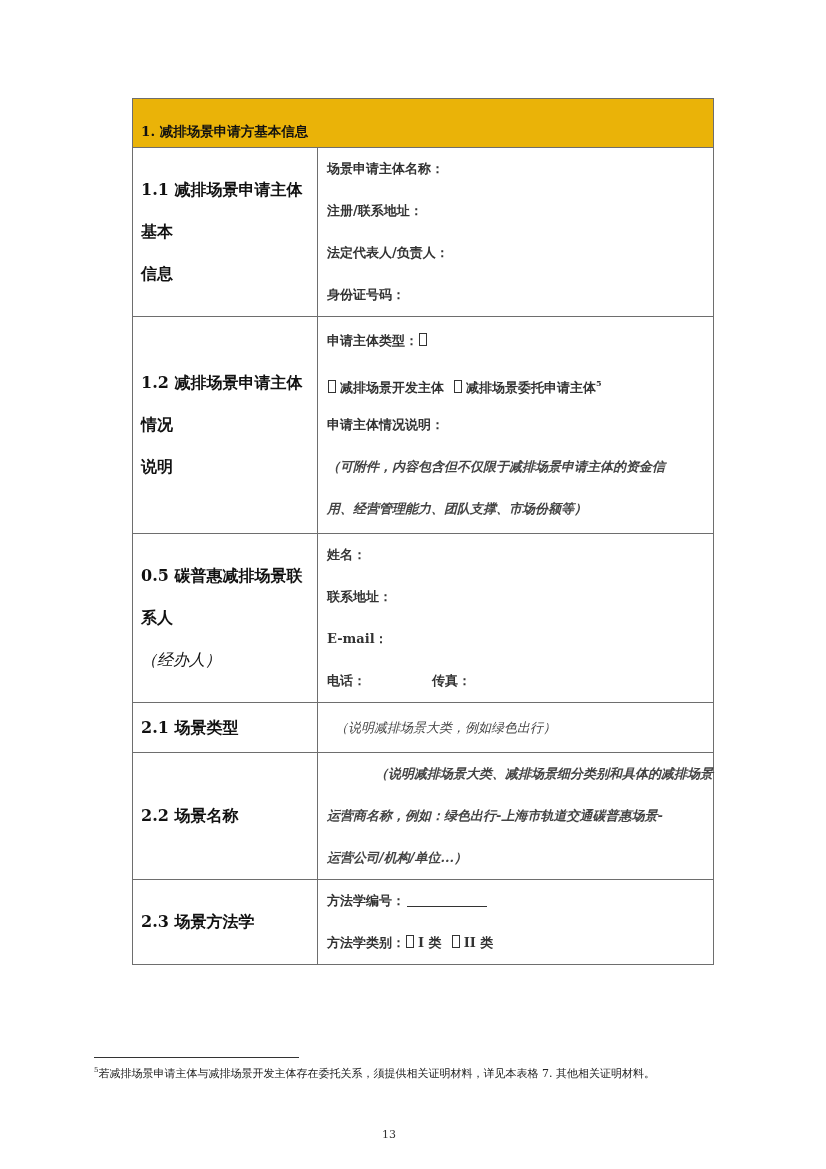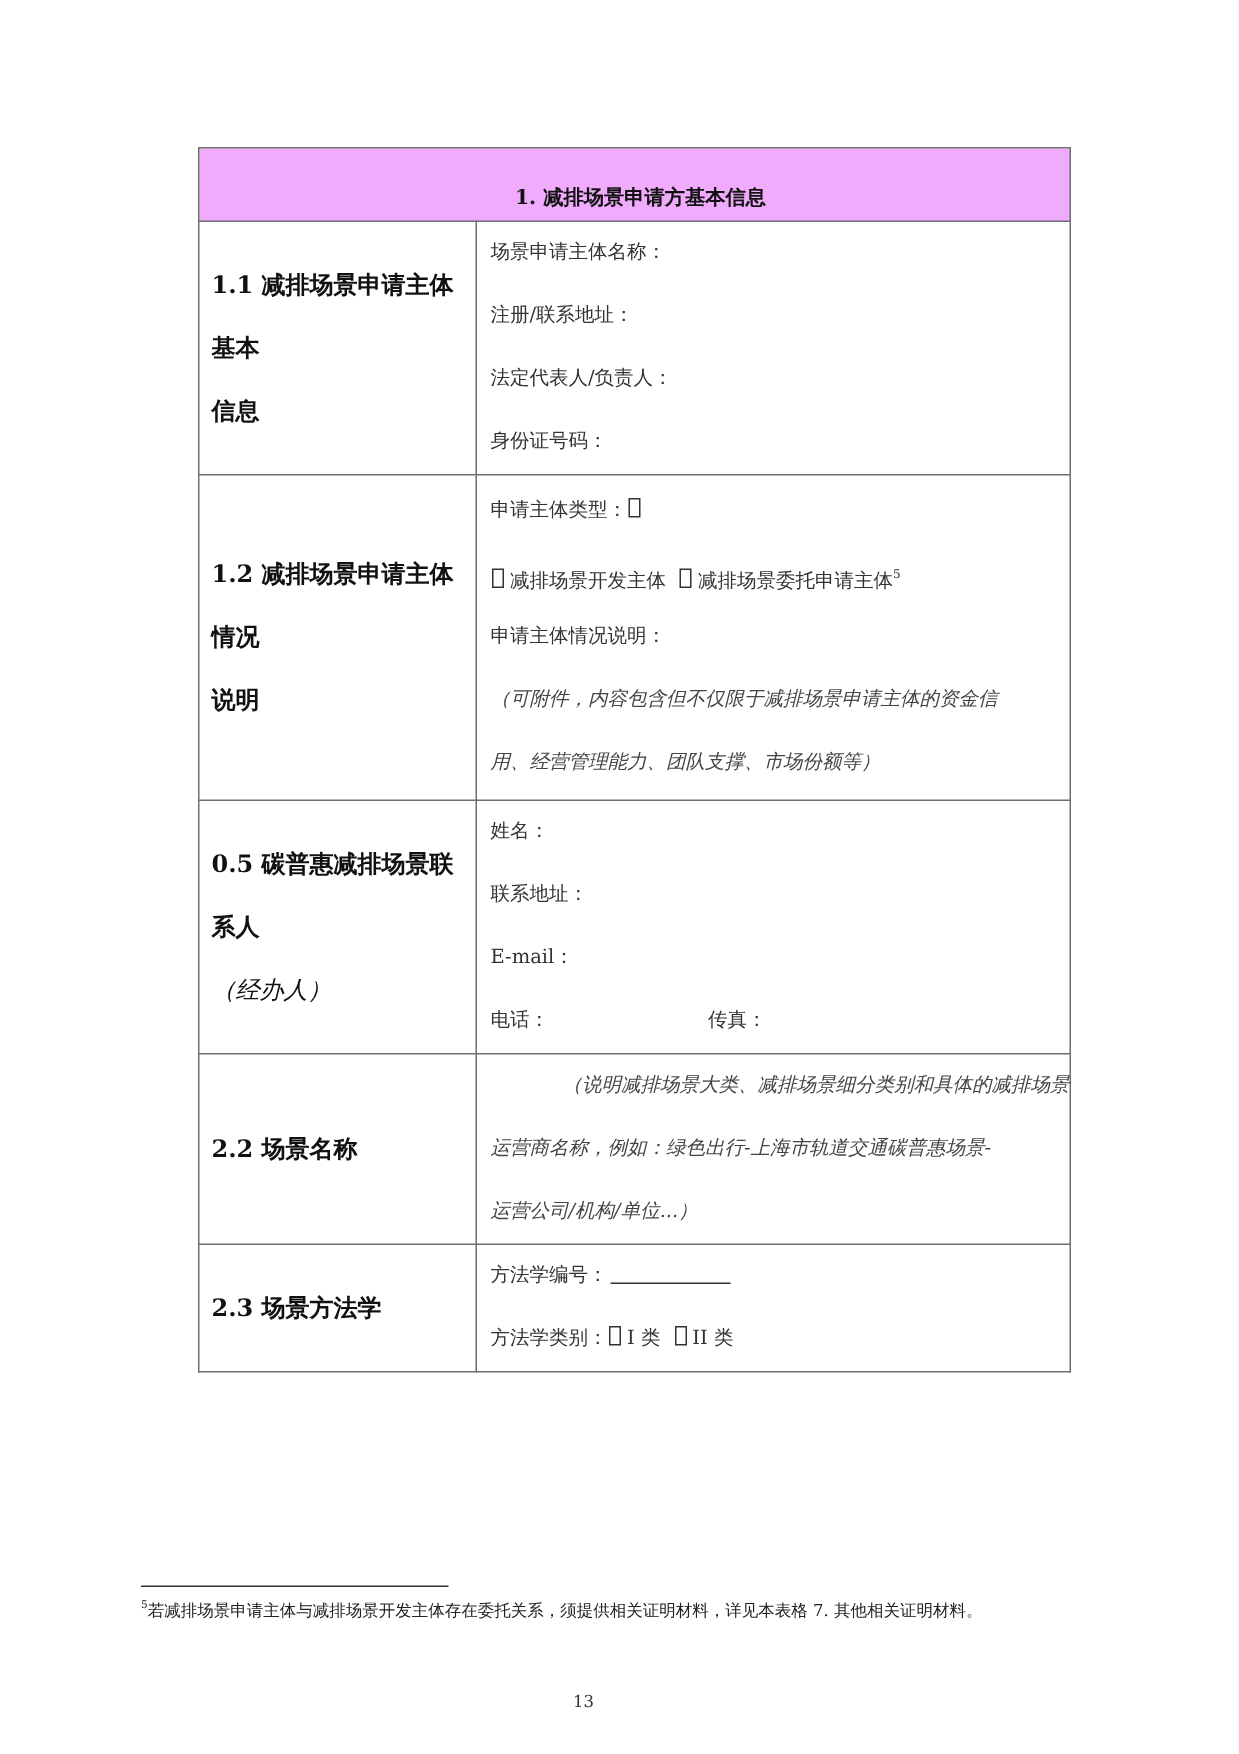--- a/index.html
+++ b/index.html
@@ -5,33 +5,33 @@
   html, body { margin: 0; padding: 0; background: #ffffff; }
   body { width: 826px; height: 1169px; position: relative; overflow: hidden;
          font-family: "DejaVu Serif", "Liberation Serif", serif; color: #111; }
   .page { position: absolute; left: 0; top: 0; width: 826px; height: 1169px; }
   .form-table { position: absolute; left: 132px; top: 98px; width: 582px;
                 border-collapse: collapse; table-layout: fixed; }
   .form-table td { border: 1.4px solid #6e6e6e; padding: 0; vertical-align: middle; }
   .col-left { width: 185px; }
   .title-row td { height: 43px; background: #f2f2f2; text-align: center;
                   font-size: 13px; vertical-align: bottom; padding-bottom: 6px; }
-  .section-row td { height: 42px; background: #f0abfc; font-weight: bold;
-                    font-size: 13.5px; vertical-align: bottom; padding: 0 0 6px 8px; text-align: center; }
+  .section-row td { height: 42px; background: #eab308; font-weight: bold;
+                    font-size: 13.5px; vertical-align: bottom; padding: 0 0 6px 8px; }
   .label { font-weight: bold; font-size: 16px; padding-left: 8px !important; line-height: 42px; }
   .label .ital { font-weight: normal; font-style: italic; display: block; padding-left: 0; }
   .content { padding-left: 9px !important; font-size: 13px; color: #333; }
-  .line { display: block; height: 42px; line-height: 42px; white-space: nowrap; }
+  .line { display: block; height: 42px; line-height: 42px; white-space: nowrap; font-weight: bold; }
   .ital-text { font-style: italic; color: #444; }
   .box { display: inline-block; width: 6px; height: 11px; border: 1px solid #333;
          vertical-align: -1px; margin: 0 4px 0 1px; }
   sup { font-size: 8px; vertical-align: 6px; }
   .blank { display: inline-block; width: 80px; border-bottom: 1px solid #333; height: 12px;
            vertical-align: -2px; margin-left: 2px; }
-  .fax { display: inline-block; margin-left: 106px; }
+  .fax { display: inline-block; margin-left: 66px; }
   .footnote-rule { position: absolute; left: 94px; top: 1057px; width: 205px; height: 1px; background: #333; }
   .footnote { position: absolute; left: 94px; top: 1066px; font-size: 11px; color: #222; white-space: nowrap; }
   .footnote sup { font-size: 7px; vertical-align: 5px; }
   .page-num { position: absolute; left: 0; width: 778px; top: 1128px; text-align: center; font-size: 11px; color: #333; }
 </style>
 </head>
 <body>
 
 <div class="page">
   <table class="form-table">
@@ -87,20 +87,24 @@
         <span class="line">姓名：</span>
         <span class="line">联系地址：</span>
         <span class="line">E-mail：</span>
         <span class="line">
           <span>电话：</span><span class="fax">传真：</span>
         </span>
       </td>
     </tr>
 
 
+    <tr style="height:50px;">
+      <td class="label">2.1 场景类型</td>
+      <td class="content ital-text" style="padding-left:17px !important;">（说明减排场景大类，例如绿色出行）</td>
+    </tr>
 
     <tr style="height:127px;">
       <td class="label">2.2 场景名称</td>
       <td class="content">
         <span class="line ital-text" style="padding-left:8px;text-align:right;">（说明减排场景大类、减排场景细分类别和具体的减排场景</span>
         <span class="line ital-text">运营商名称，例如：绿色出行-上海市轨道交通碳普惠场景-</span>
         <span class="line ital-text">运营公司/机构/单位...）</span>
       </td>
     </tr>
 

